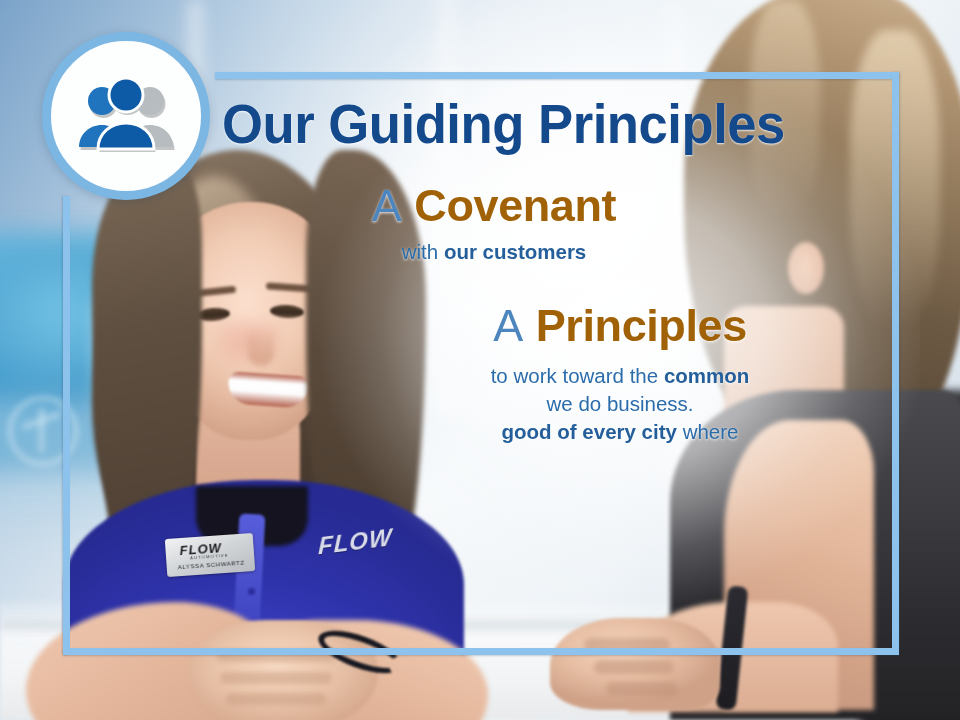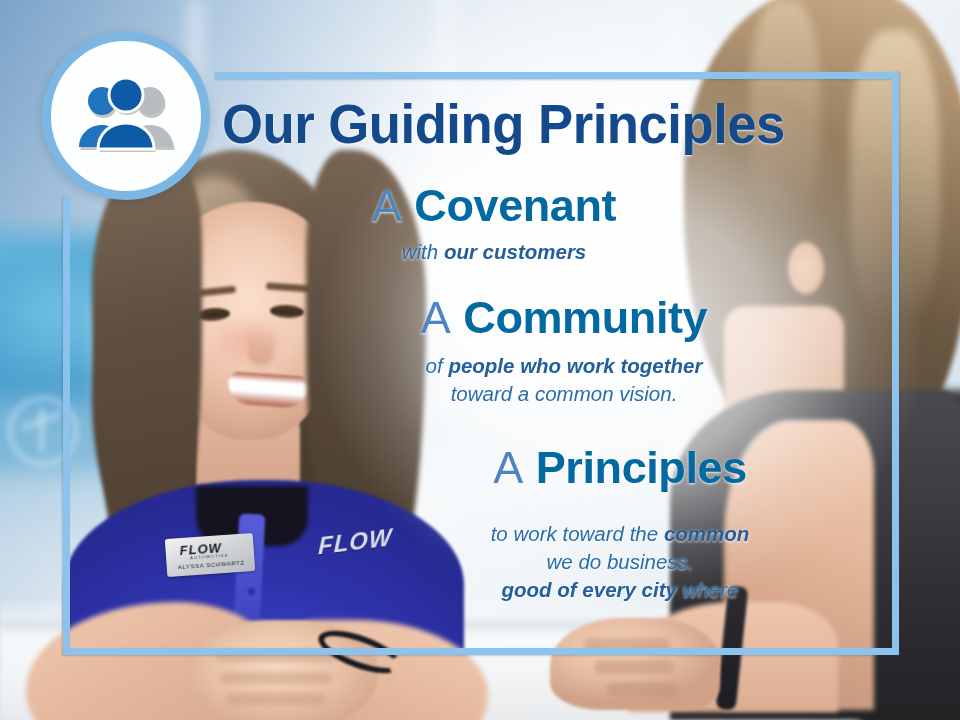--- a/index.html
+++ b/index.html
@@ -332,34 +332,33 @@
   .principle { text-align: center; }
   .p-1 { padding-right: 210px; }
   .p-2 { padding-right: 70px; margin-top: 28px; }
   .p-3 { padding-left: 42px; margin-top: 36px; }
 
   .p-head {
     font-size: 45px; line-height: 1.06; white-space: nowrap;
     text-shadow: 0 1px 3px rgba(255,255,255,0.9);
   }
   .p-head .art { font-weight: 300; color: #4d86bf; }
-  .p-head .word { font-weight: 700; color: #0369a1; letter-spacing: -0.4px; }
+  .p-head .word { font-weight: 700; color: #a16207; letter-spacing: -0.4px; }
 
   .p-sub {
     font-size: 20.5px; line-height: 1.38; color: #2b6cab;
     font-weight: 400; margin-top: 6px;
     text-shadow: 0 1px 3px rgba(255,255,255,0.9);
-    font-style: italic;
   }
   .p-sub b { font-weight: 700; color: #255f9b; }
   .p-sub .ln { display: block; white-space: nowrap; }
 
   .p-1 .p-sub { margin-top: 8px; }
   .p-2 .p-sub { margin-top: 10px; }
-  .p-3 .p-sub { margin-top: 28px; }
+  .p-3 .p-sub { margin-top: 12px; }
 </style>
 </head>
 <body>
 
 <div id="stage">
 
   <div class="photo-layer">
     <div class="bg-base"></div>
     <div class="bg-mullion m1"></div>
     <div class="bg-mullion m2"></div>
@@ -458,30 +457,20 @@
     <div class="principle p-1">
       <div class="p-head">
         <span class="art">A</span>
         <span class="word">Covenant</span>
       </div>
       <div class="p-sub">
           <span class="ln"><span>with </span><b>our customers</b></span>
         </div>
     </div>
 
-    <div class="principle p-2">
-      <div class="p-head">
-        <span class="art">A</span>
-        <span class="word">Community</span>
-      </div>
-      <div class="p-sub">
-          <span class="ln"><span>of </span><b>people who work together</b></span>
-          <span class="ln"><span>toward a common vision.</span></span>
-        </div>
-    </div>
 
     <div class="principle p-3">
       <div class="p-head">
         <span class="art">A</span>
         <span class="word">Principles</span>
       </div>
       <div class="p-sub">
           <span class="ln"><span>to work toward the </span><b>common</b></span>
           <span class="ln"><span>we do business.</span></span>
           <span class="ln"><b>good of every city</b><span> where</span></span>

